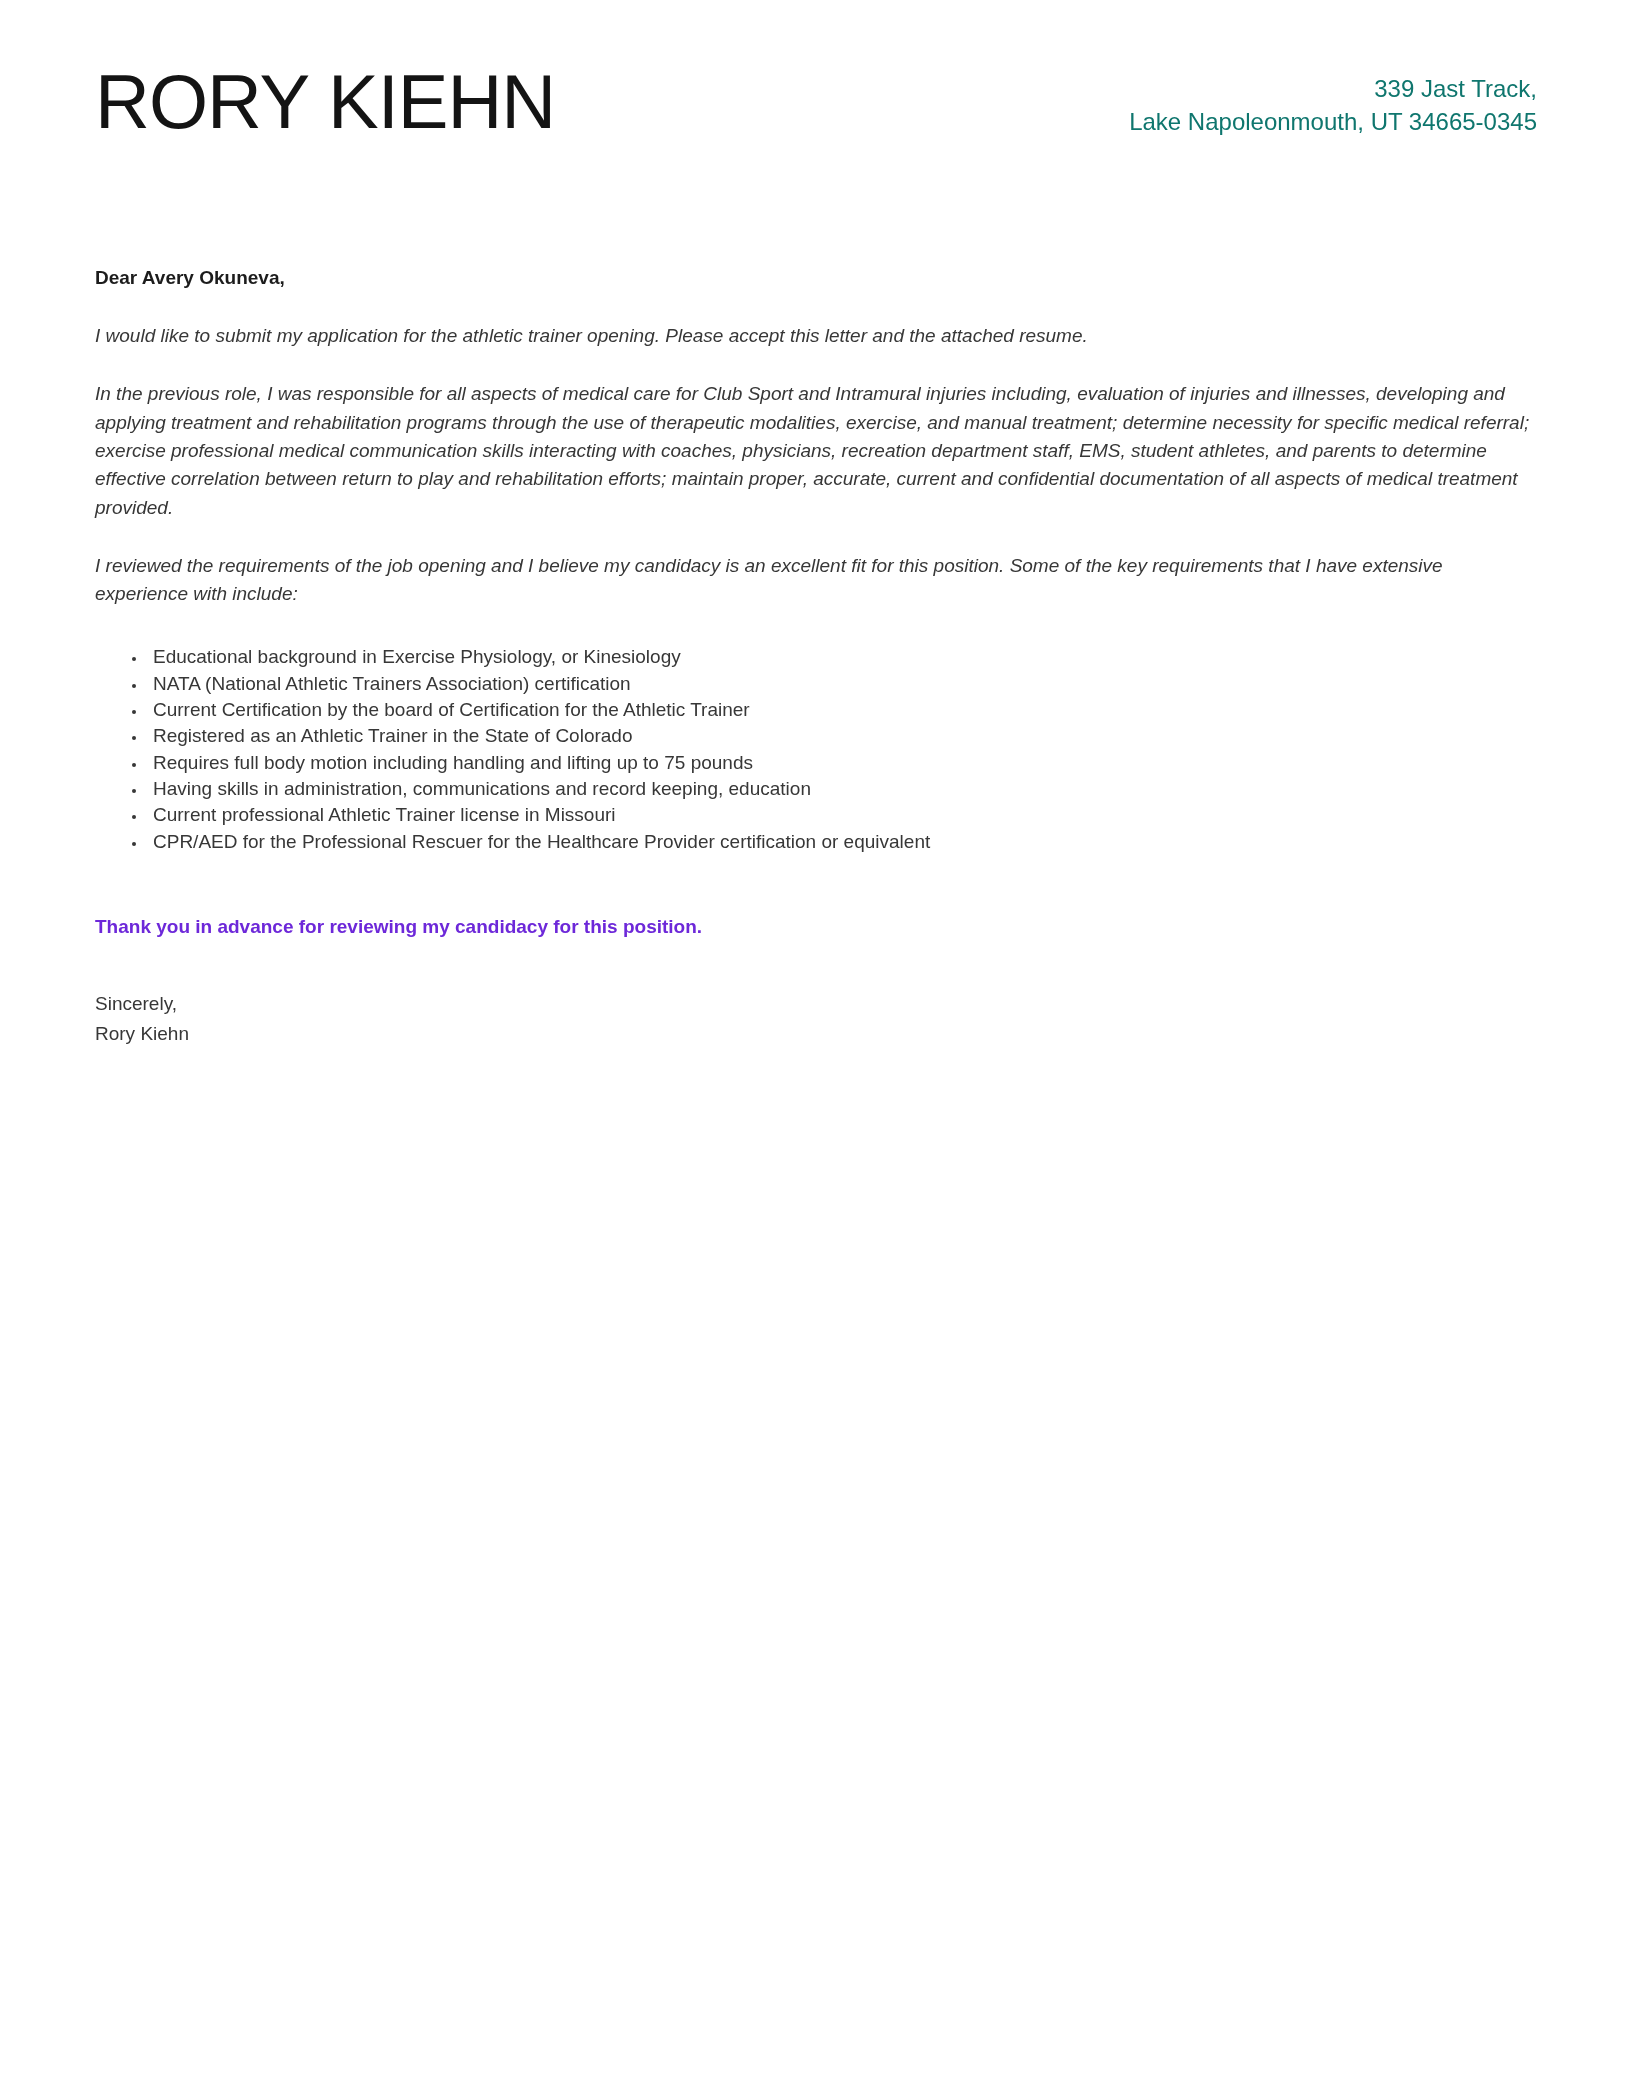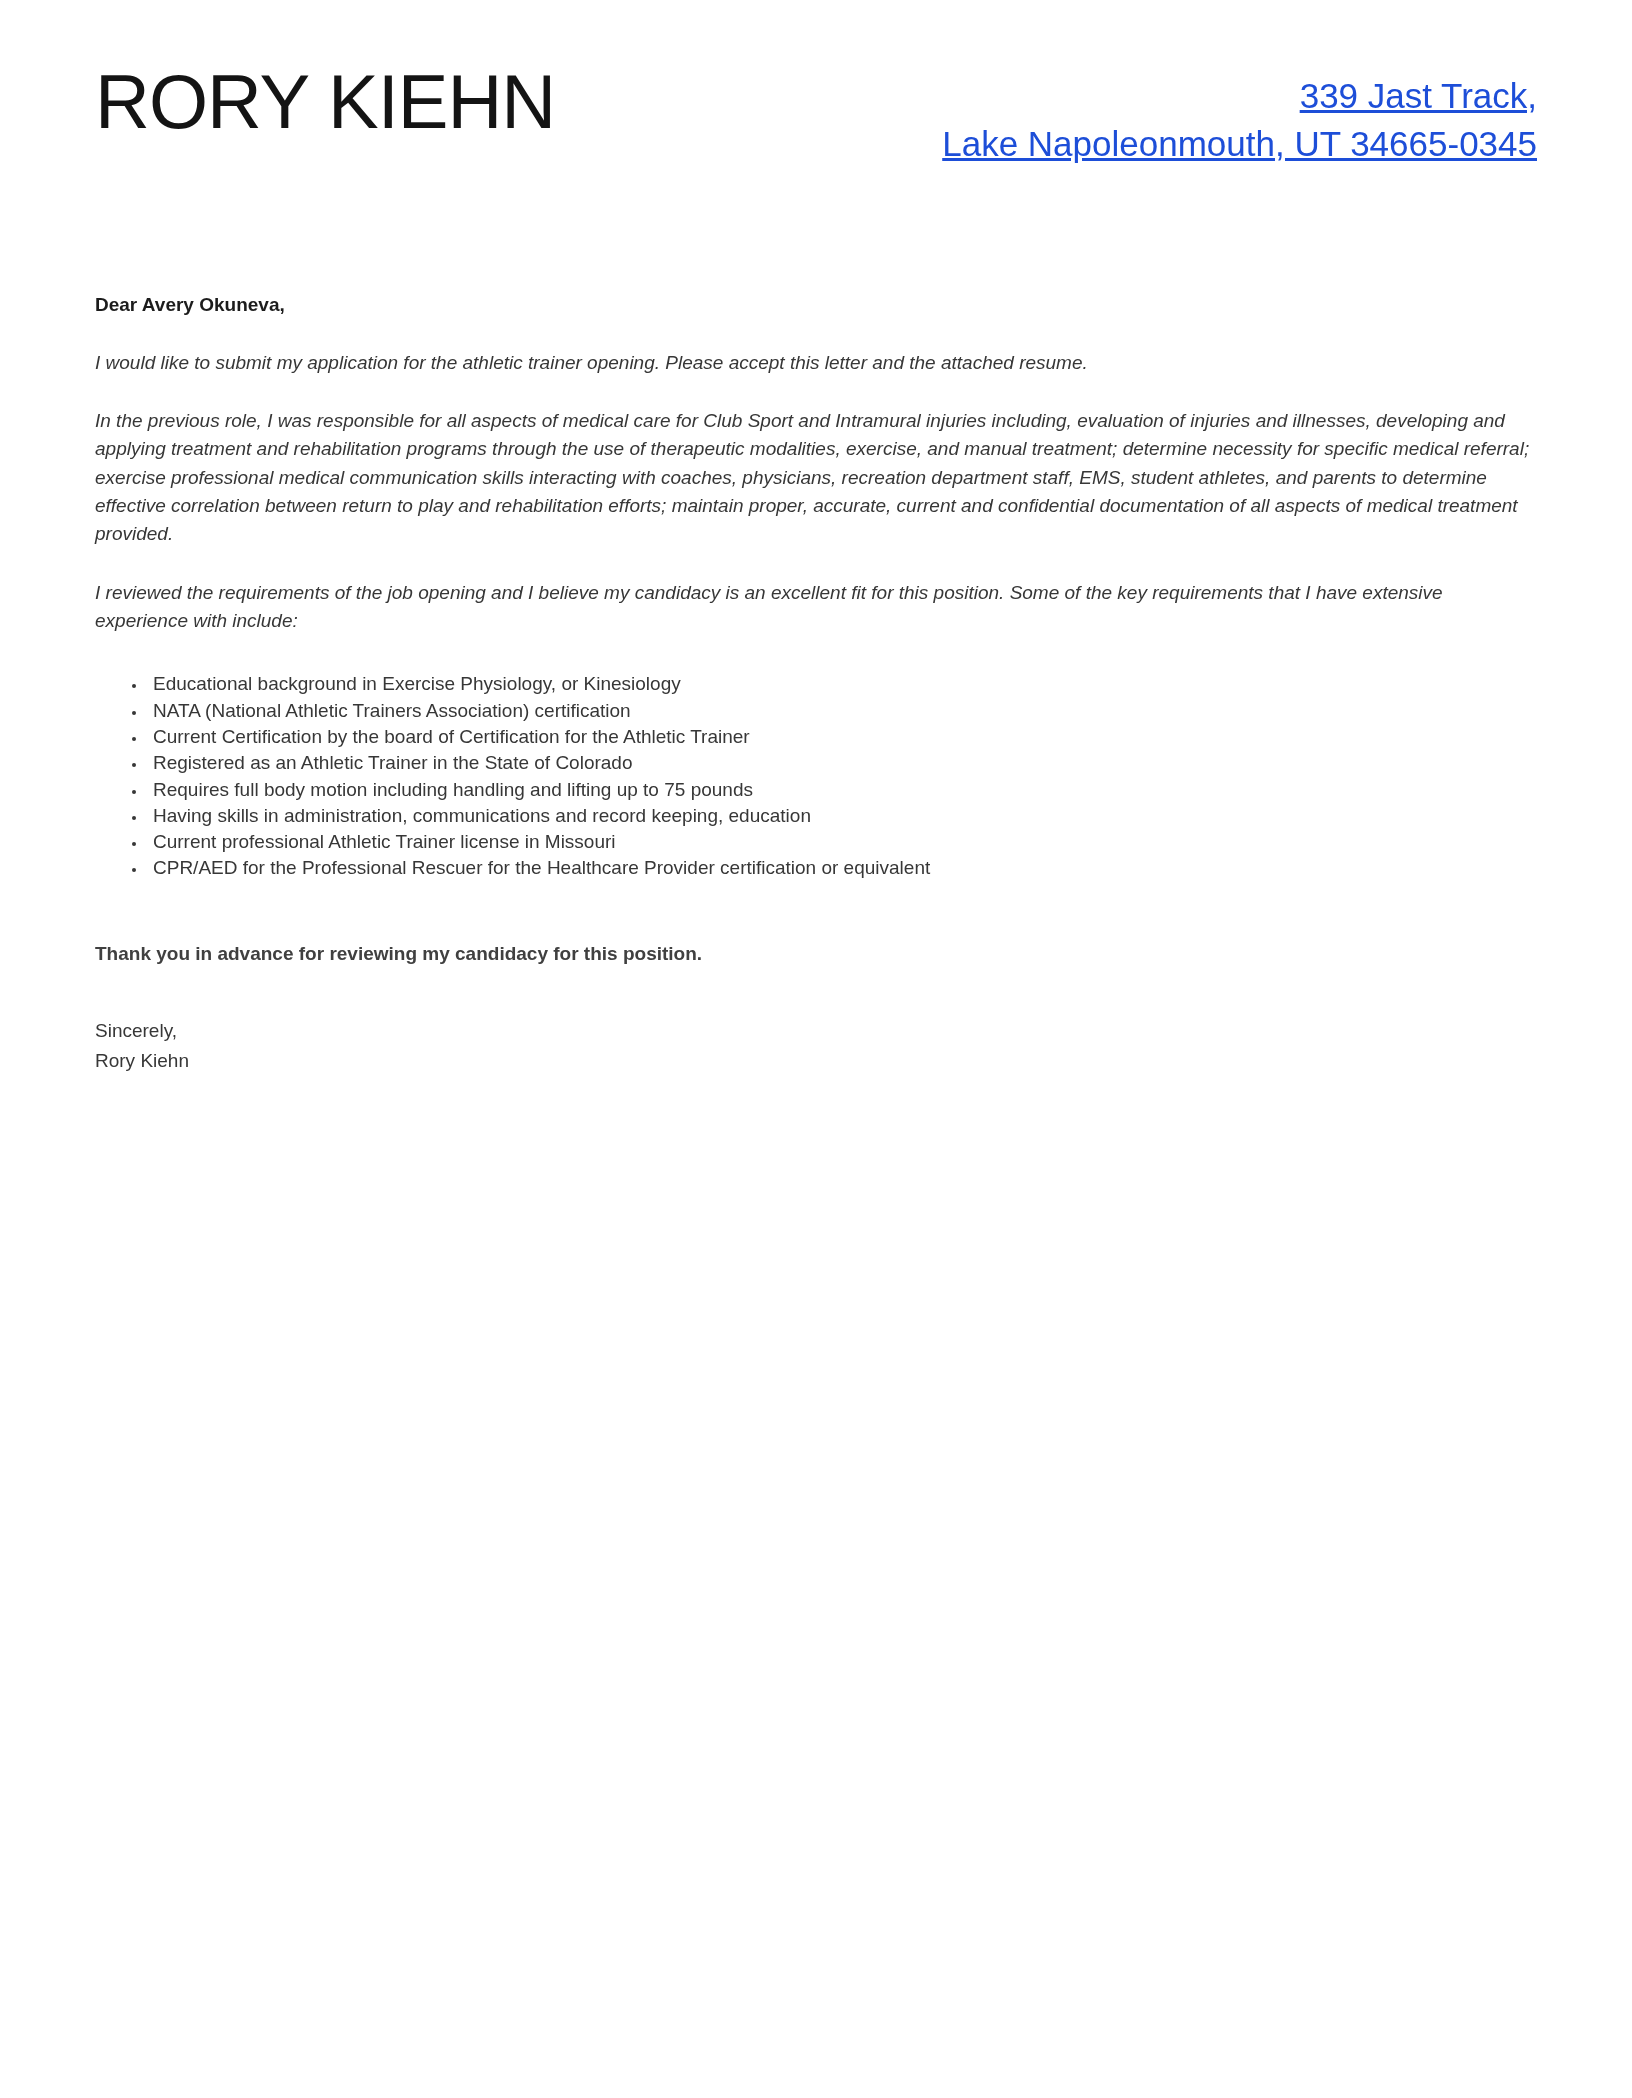--- a/index.html
+++ b/index.html
@@ -27,25 +27,24 @@
     font-size: 76px;
     font-weight: 500;
     letter-spacing: -1px;
     color: #141414;
     line-height: 1.05;
     margin: 0;
     white-space: nowrap;
   }
   .sender-address {
     text-align: right;
-    font-size: 35px;
+    font-size: 24px;
     line-height: 1.38;
-    color: #1d4ed8;
+    color: #0f766e;
     padding-top: 10px;
-    text-decoration: underline;
   }
   .letter-body {
     margin-top: 122px;
     font-size: 19px;
     line-height: 1.49;
     color: #373737;
   }
   .greeting {
     font-weight: bold;
     color: #1c1c1c;
@@ -61,21 +60,21 @@
   }
   ul.req-list li {
     line-height: 1.385;
     padding-left: 6px;
   }
   ul.req-list li::marker {
     font-size: 0.78em;
   }
   .closing-bold {
     font-weight: bold;
-    color: #404040;
+    color: #6d28d9;
     margin: 58px 0 0 0;
   }
   .signoff-block {
     margin: 48px 0 8px 0;
     line-height: 1.55;
   }
   .signoff-line { display: block; }
 </style>
 </head>
 <body>

